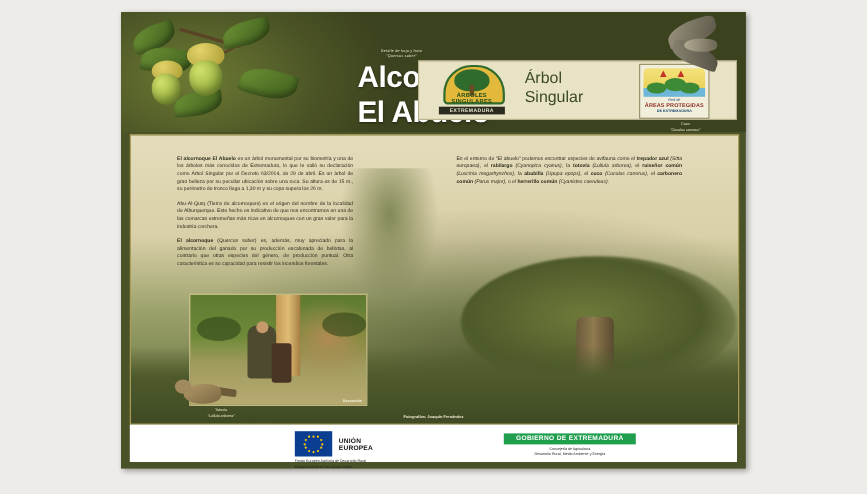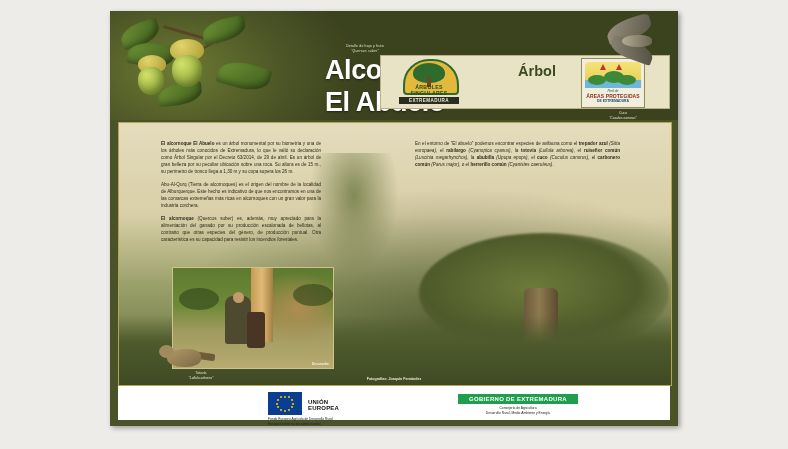--- a/index.html
+++ b/index.html
@@ -92,24 +92,24 @@
     left: 270px; top: 44px;
     width: 288px;
     height: 52px;
     background: #e9e3c6;
     border: 1px solid #b9b089;
   }
   #band-title {
     position: absolute;
     left: 96px; top: 7px;
     width: 120px;
-    text-align: center;
+    text-align: left;
     color: #3a4a22;
     font-size: 14.5px;
-    font-weight: bold;
+    font-weight: normal;
     line-height: 1.22;
   }
   
   #logo-arboles {
     position: absolute;
     left: 8px; top: 3px;
     width: 80px; height: 46px;
   }
   #logo-arboles .disc {
     position: absolute; left: 14px; top: 0;
@@ -412,20 +412,21 @@
           <div class="trunk"></div>
           <div class="lbl1">
             <div>ÁRBOLES</div>
             <div>SINGULARES</div>
           </div>
           <div class="lbl2">EXTREMADURA</div>
         </div>
 
         <div id="band-title">
           <div>Árbol</div>
+          <div>Singular</div>
         </div>
 
         <div id="logo-areas">
           <div class="sky"></div>
           <div class="water"></div>
           <div class="grn" style="left:6px;top:16px;"></div>
           <div class="grn" style="left:36px;top:16px;"></div>
           <div class="grn" style="left:22px;top:12px;width:20px;height:12px;"></div>
           <div class="bird" style="left:18px;top:5px;"></div>
           <div class="bird" style="left:34px;top:5px;"></div>

